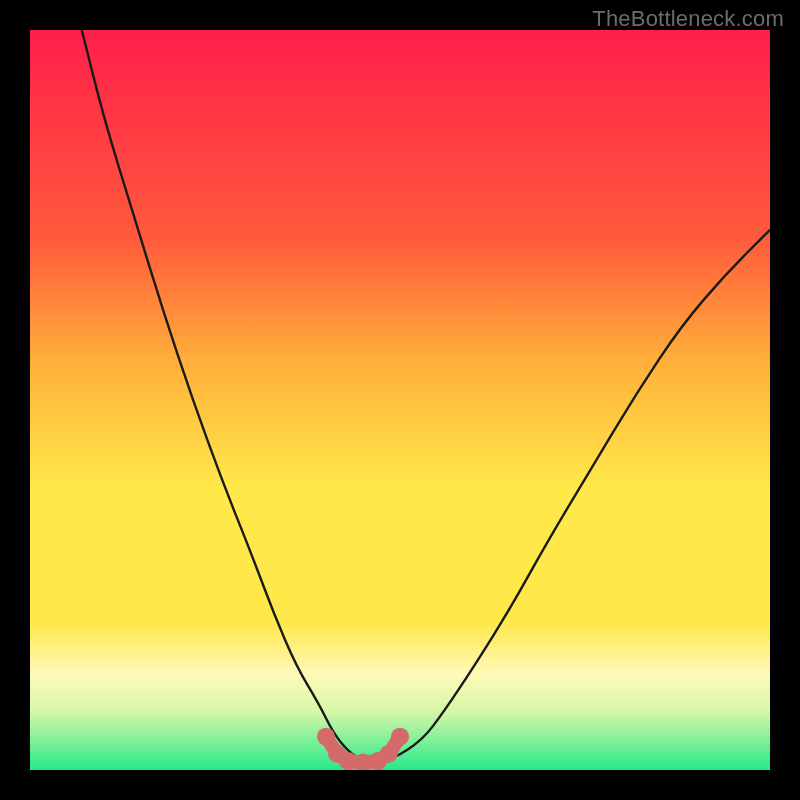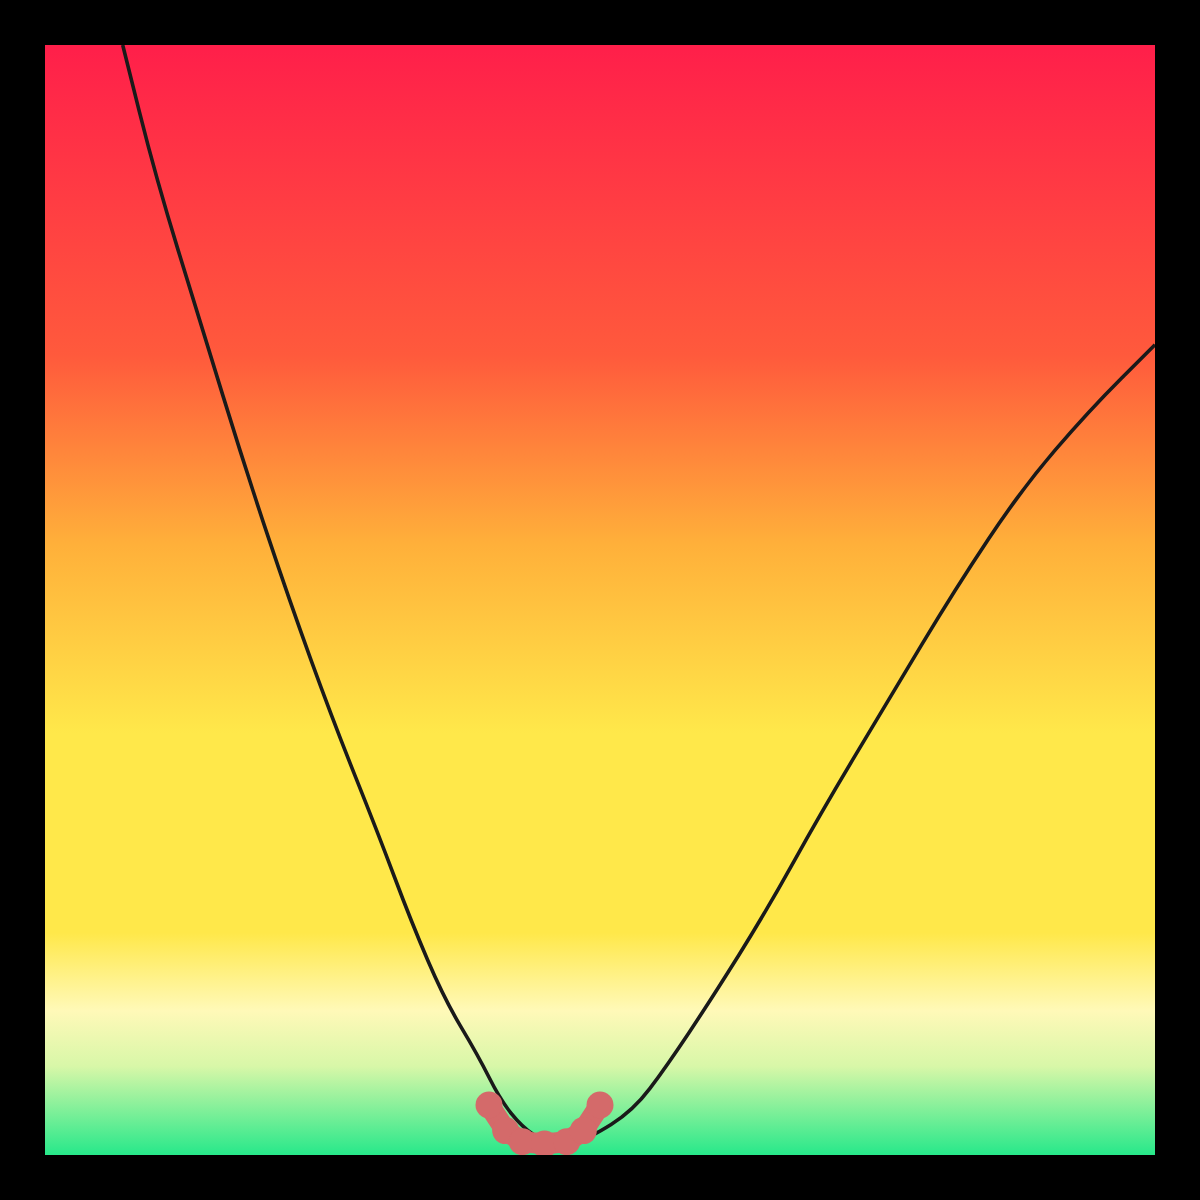--- a/index.html
+++ b/index.html
@@ -35,20 +35,21 @@
     letter-spacing: 0.2px;
     user-select: none;
   }
   svg { display: block; }
 </style>
 </head>
 <body>
 
 <div class="frame">
 
+  <div class="watermark">TheBottleneck.com</div>
 
   <div class="plot">
     <svg id="chart-svg" width="740" height="740" viewBox="0 0 740 740">
       <defs>
         <linearGradient id="bg-grad" x1="0" y1="0" x2="0" y2="1">
             <stop offset="0%" stop-color="#ff1f4a"></stop>
             <stop offset="28%" stop-color="#ff5a3c"></stop>
             <stop offset="45%" stop-color="#ffb03a"></stop>
             <stop offset="62%" stop-color="#ffe84a"></stop>
             <stop offset="80%" stop-color="#ffe84a"></stop>

